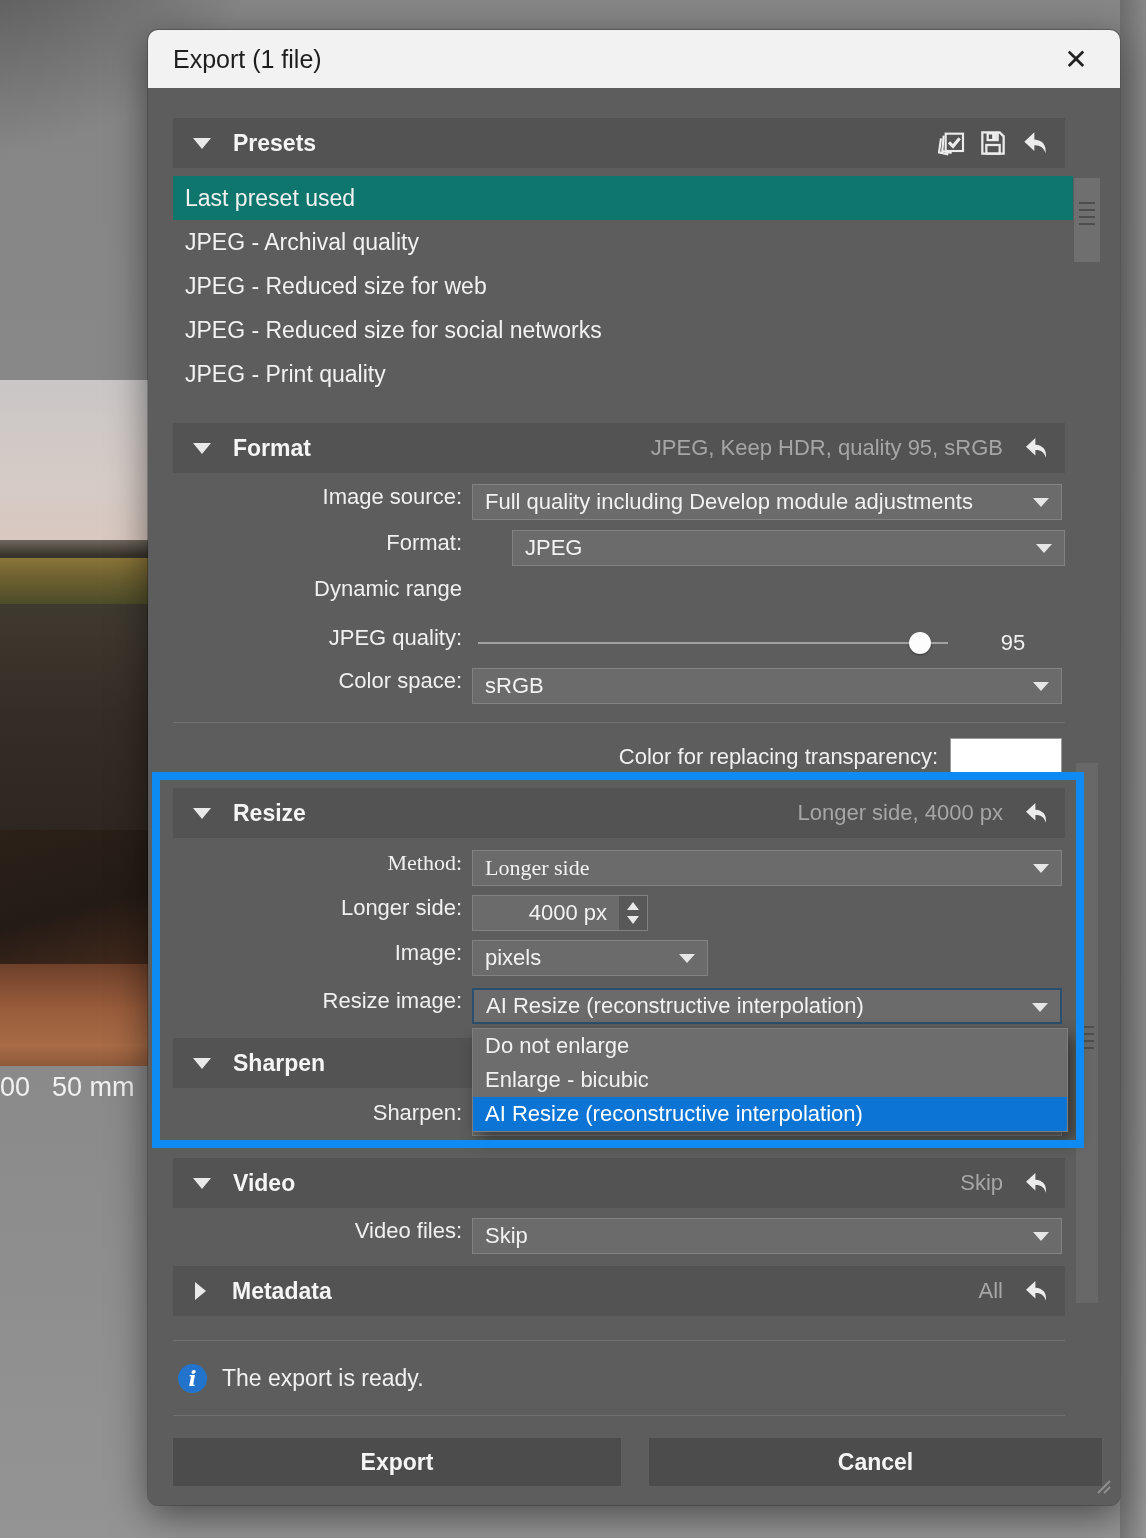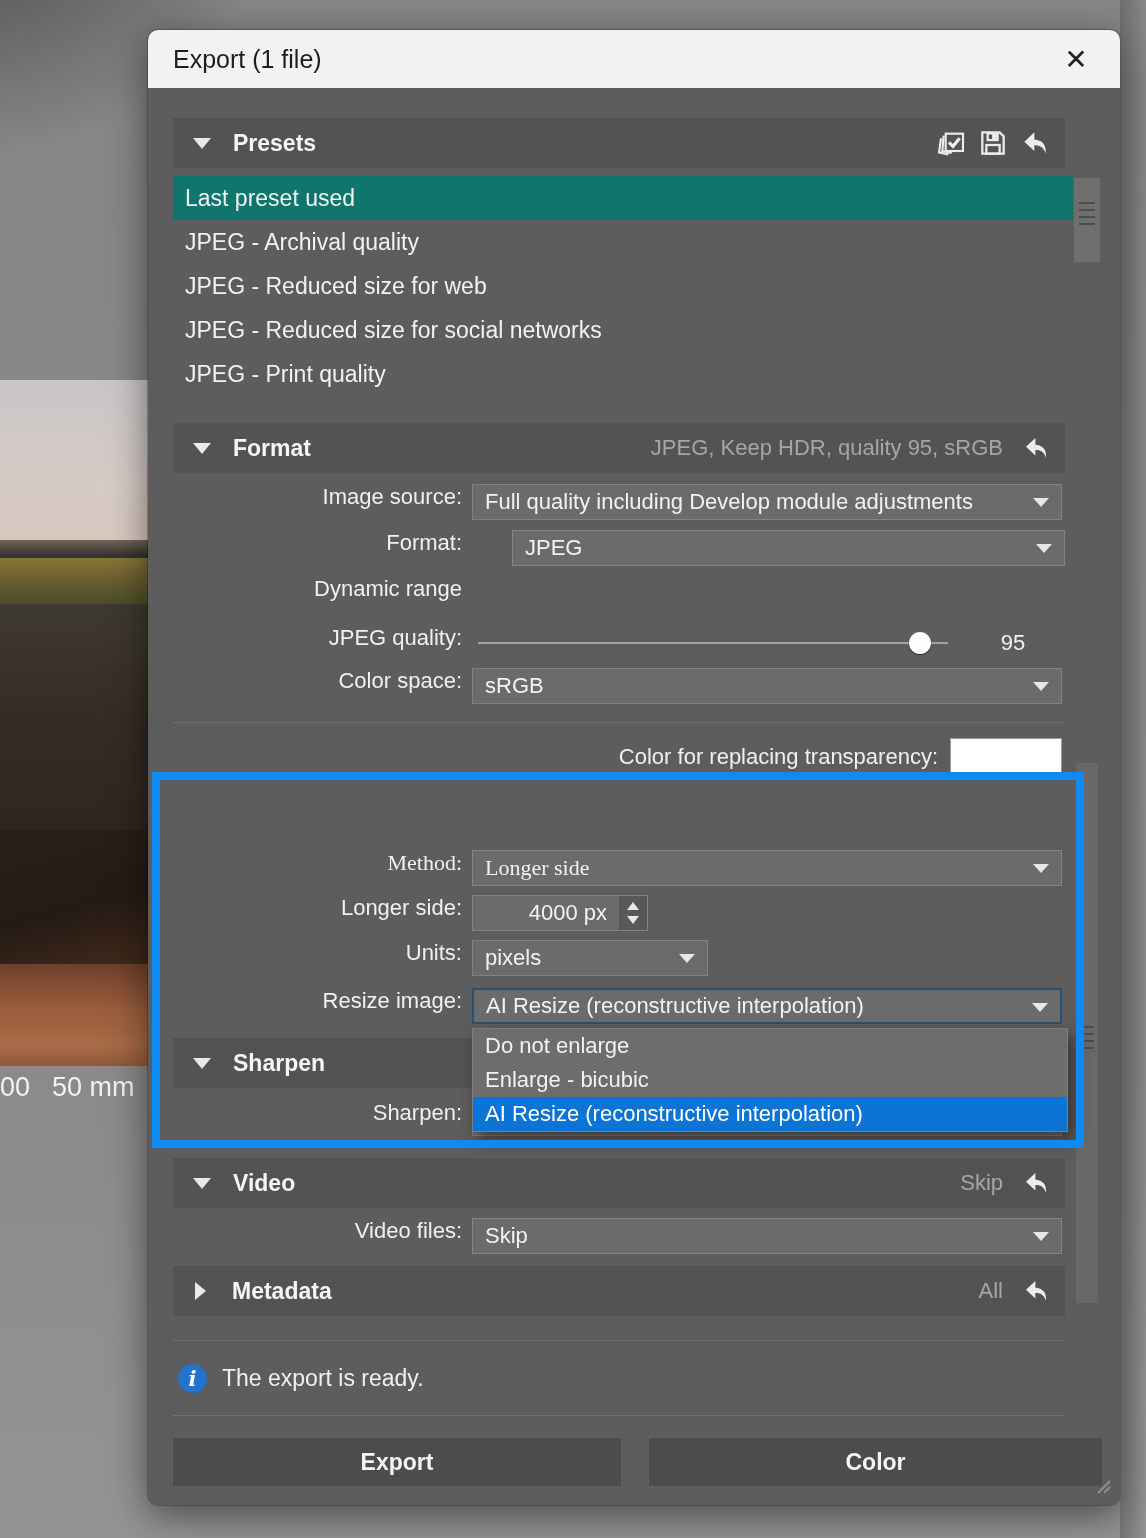--- a/index.html
+++ b/index.html
@@ -224,40 +224,50 @@
       </span>
     </div>
 
     <div class="divider" style="top:692px;"></div>
 
     <div style="position:absolute; top:708px; left:0; width:972px; height:38px;">
       <span class="transp-lbl">Color for replacing transparency:</span>
       <span class="swatch" style="background: rgb(255, 255, 255);"></span>
     </div>
 
+    <div class="sec-header" style="top:758px;">
+      <span class="tri-down"></span>
+      <span class="sec-title">Resize</span>
+      <span class="sec-summary">Longer side, 4000 px</span>
+      <span class="undo">
+        <svg width="30" height="30" viewBox="0 0 24 24" fill="#ececec">
+            <path d="M11.5 4 L4 11 L11.5 18 L11.5 13.6 C16 13.5 18.7 15.6 20 19.8 C20.6 13 17.3 9.7 11.5 9.3 Z"></path>
+          </svg>
+      </span>
+    </div>
 
     <div class="row" style="top:820px;font-family:Liberation Serif, serif;">
       <span class="lbl">Method:</span>
       <span class="field w-full">
         <span class="val">Longer side</span>
         <span class="dd-arrow"></span>
       </span>
     </div>
     <div class="row" style="top:865px;">
       <span class="lbl">Longer side:</span>
       <span class="spin-box">
         <span class="spin-val">4000 px</span>
         <span class="spin-btns">
           <span class="spin-up"></span>
           <span class="spin-dn"></span>
         </span>
       </span>
     </div>
     <div class="row" style="top:910px;">
-      <span class="lbl">Units:</span>
+      <span class="lbl">Image:</span>
       <span class="field w-units">
         <span class="val">pixels</span>
         <span class="dd-arrow"></span>
       </span>
     </div>
     <div class="row" style="top:958px;">
       <span class="lbl">Resize image:</span>
       <span class="field w-full focus-border">
         <span class="val">AI Resize (reconstructive interpolation)</span>
         <span class="dd-arrow"></span>
@@ -314,21 +324,21 @@
     </div>
 
     <div class="divider" style="top:1310px;"></div>
 
     <div class="info-icon" style="background: rgb(34, 115, 204);">i</div>
     <div class="info-text">The export is ready.</div>
 
     <div class="divider" style="top:1385px;"></div>
 
     <div class="btn" style="left:24px; width:450px;">Export</div>
-    <div class="btn" style="left:500px; width:455px;">Color</div>
+    <div class="btn" style="left:500px; width:455px;">Cancel</div>
 
     <span class="resize-grip">
       <svg width="24" height="24" viewBox="0 0 24 24" stroke="#8f8f8f" stroke-width="2">
         <line x1="10" y1="22" x2="22" y2="10"></line>
           <line x1="16" y1="22" x2="22" y2="16"></line>
       </svg>
     </span>
   </div>
 
   <div class="hl-rect"></div>

